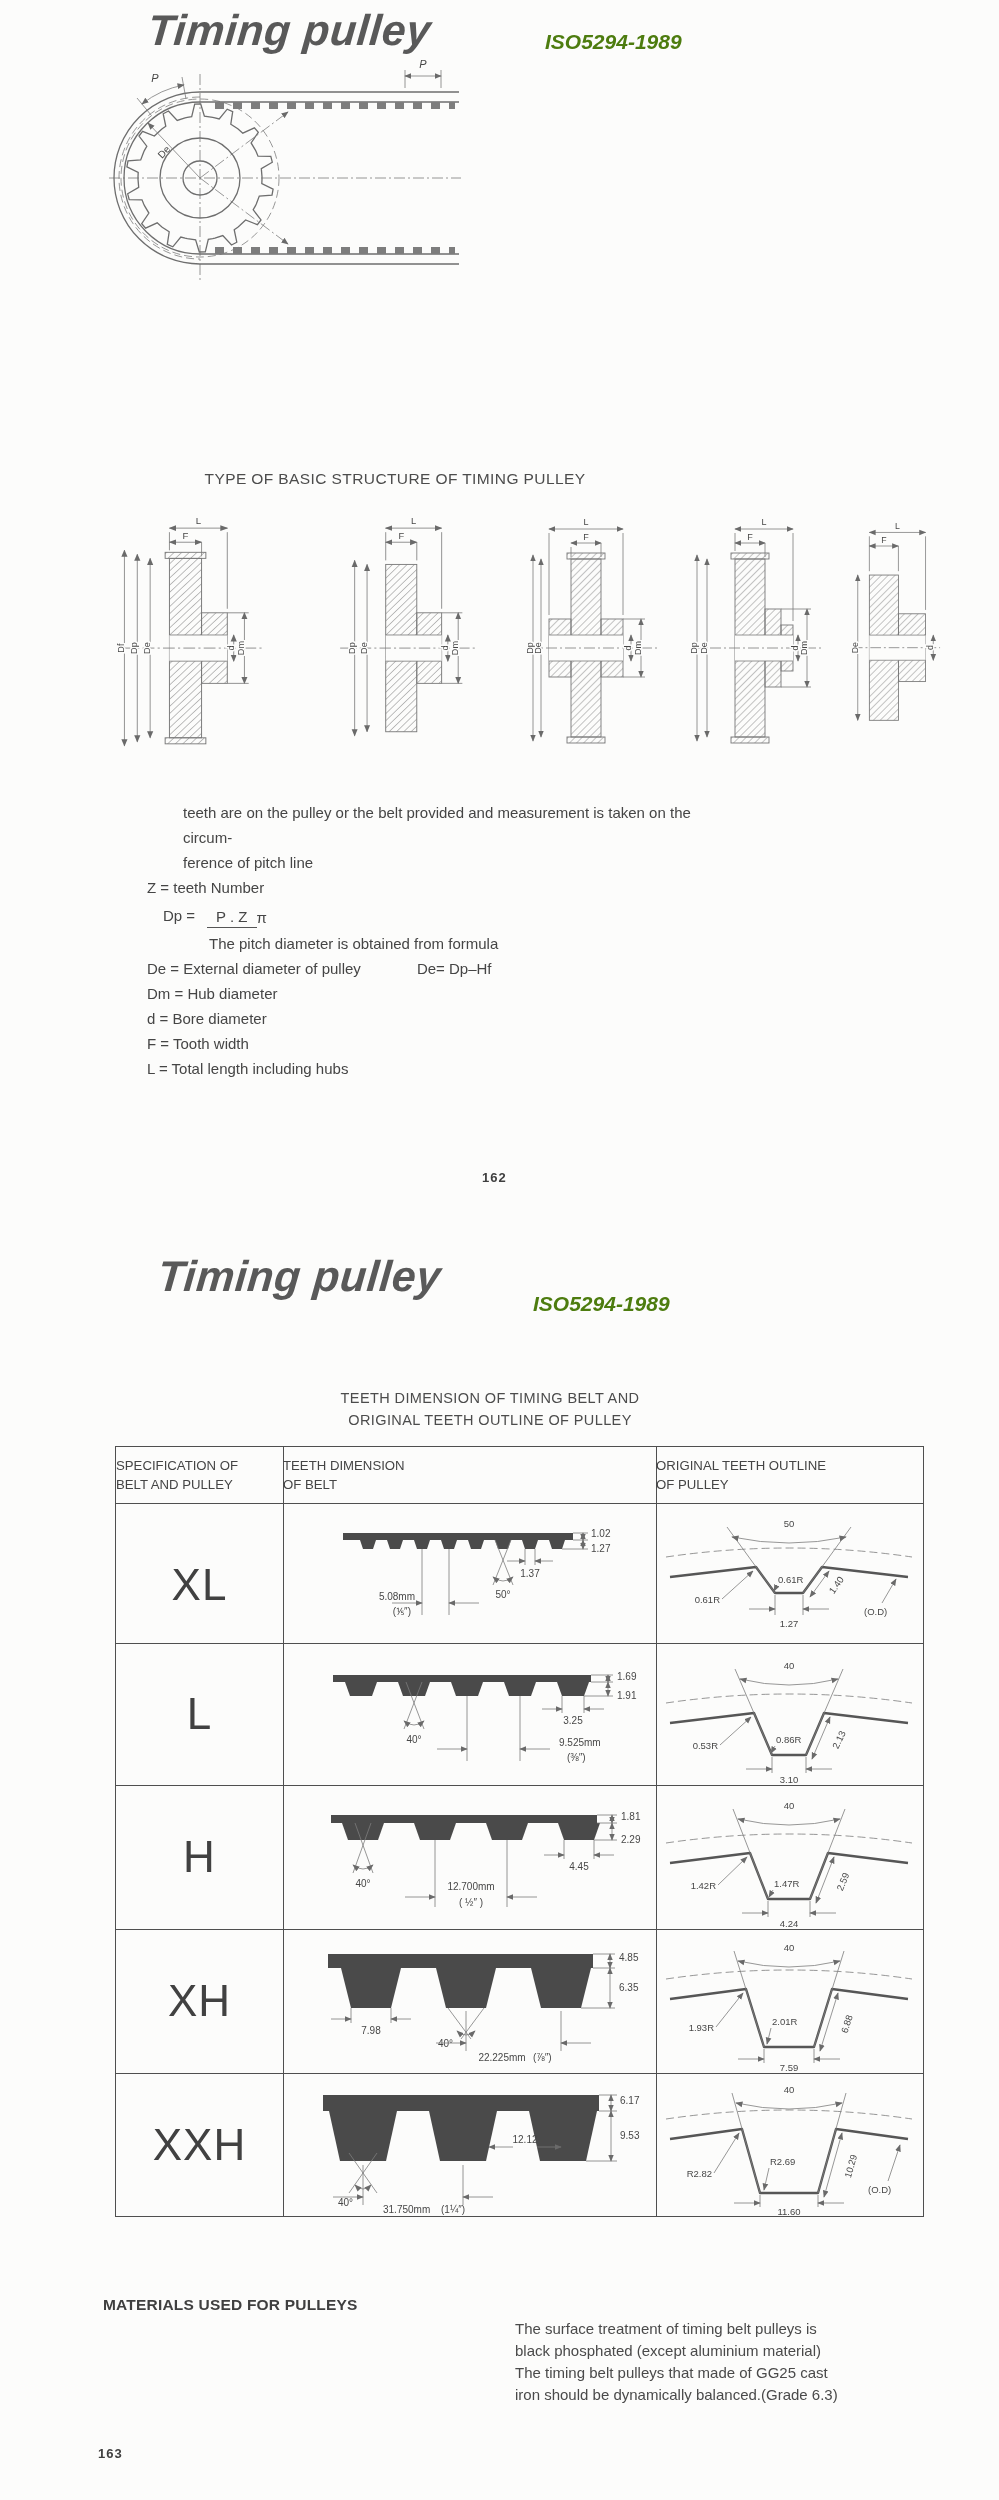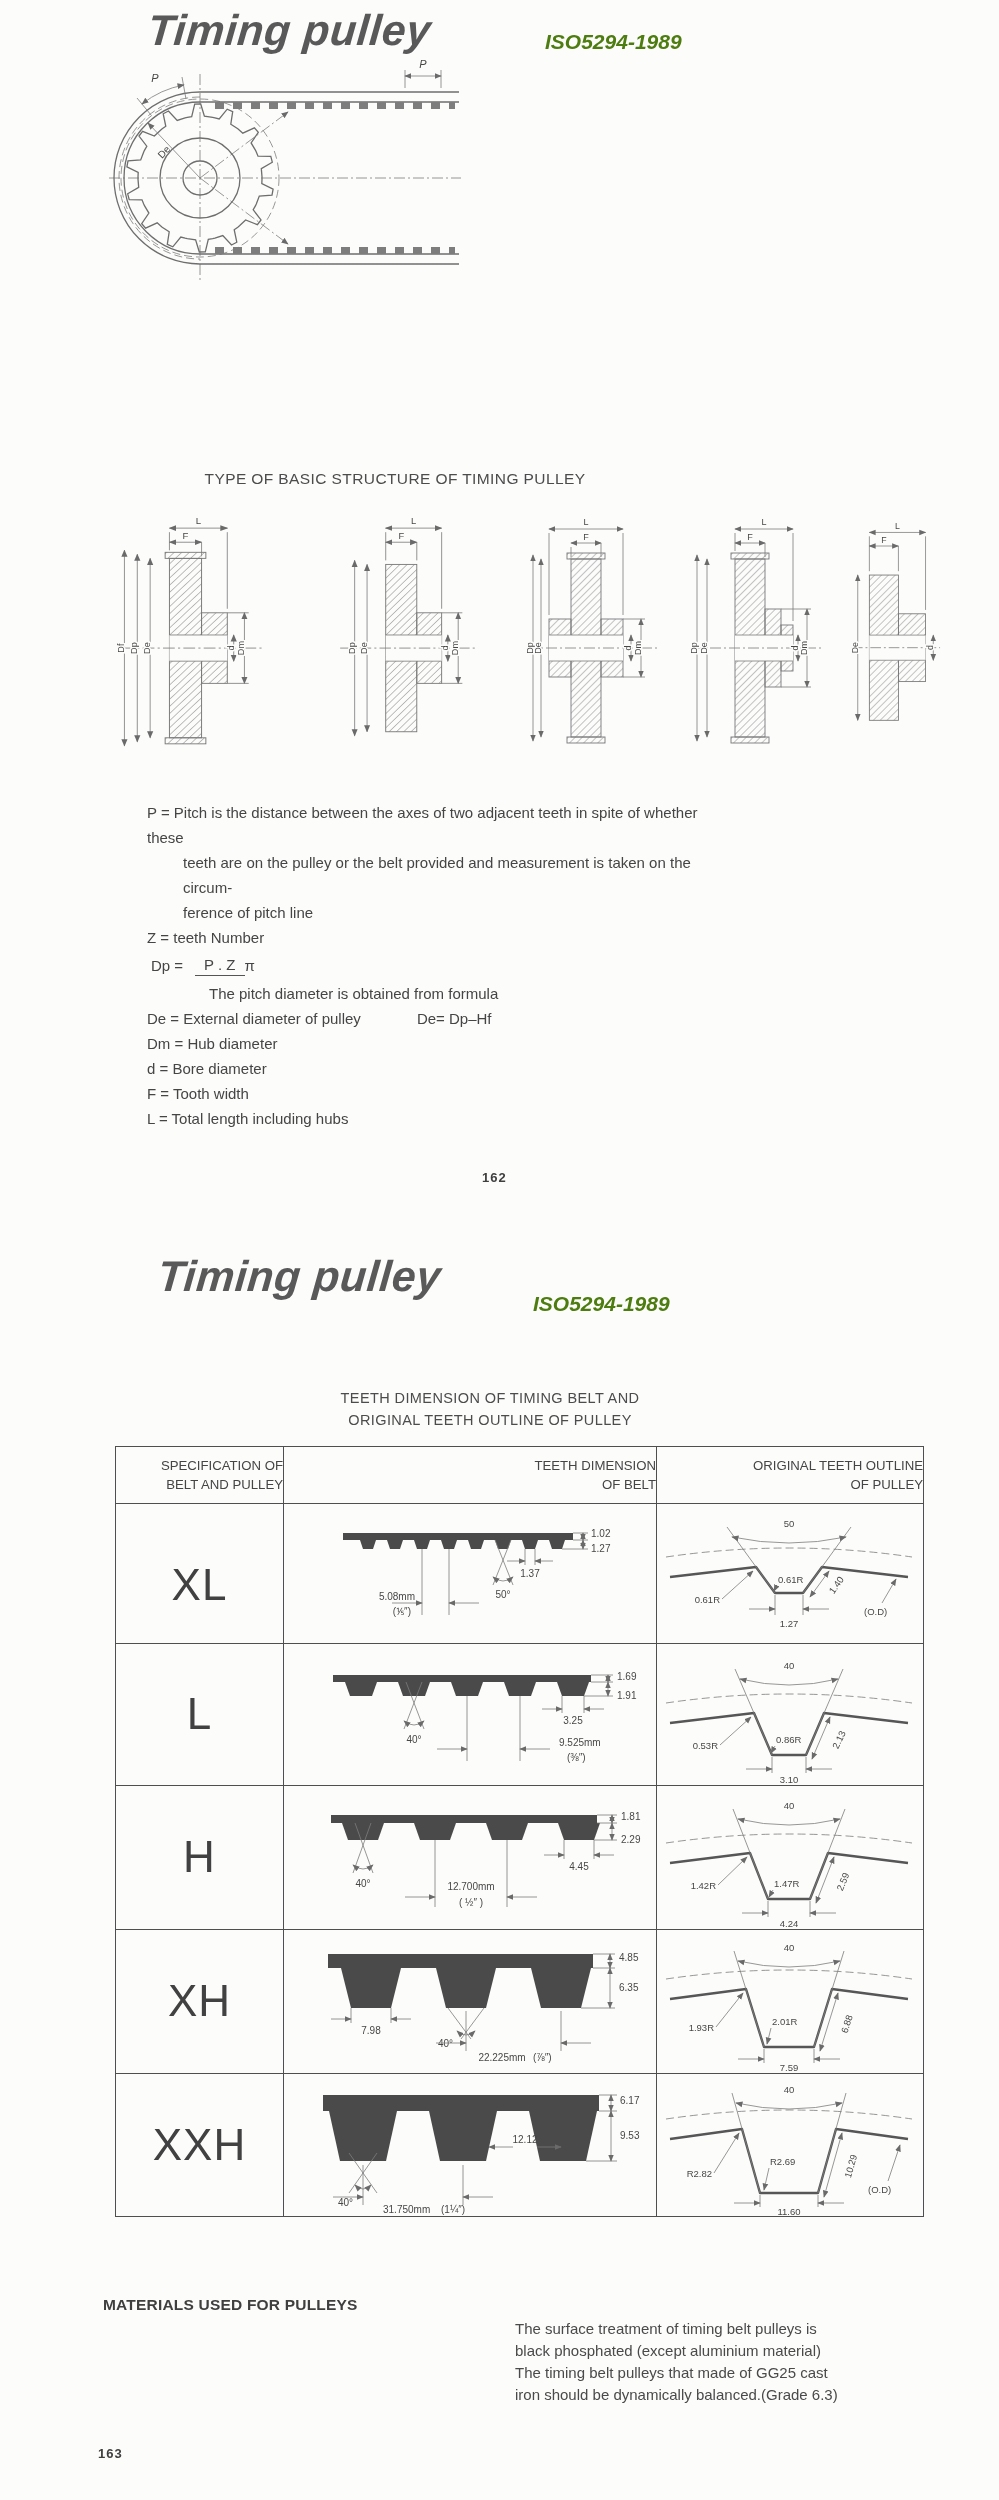--- a/index.html
+++ b/index.html
@@ -5,29 +5,29 @@
   html,body{margin:0;padding:0}
   body{width:999px;height:2500px;position:relative;background:#fcfcfb;font-family:"Liberation Sans",sans-serif;color:#4a4a4a;overflow:hidden}
   .abs{position:absolute}
   .brand{font-style:italic;font-weight:bold;color:#595959;letter-spacing:.5px;transform:skewX(-5deg);white-space:nowrap}
   .brand-main{font-size:43px}
   .brand-iso{font-size:21px;font-style:italic;font-weight:bold;color:#4d7c0f;white-space:nowrap}
   .sec-heading{font-size:15.5px;color:#4c4c4c;letter-spacing:.4px;text-align:center;white-space:nowrap}
   .defs-block{font-size:15px;line-height:25px;color:#454545;width:580px}
   .indent{padding-left:36px}
   .note{padding-left:62px}
-  .frm{display:flex;align-items:center;gap:12px;margin:3px 4px}
+  .frm{display:flex;align-items:flex-end;gap:12px;margin:3px 16px}
   .frac{display:inline-flex;flex-direction:row;align-items:center;line-height:20px}
   .frac .num{border-bottom:1.3px solid #555;padding:0 9px}
   .deline{display:flex;gap:56px}
   .pageno{font-size:13px;font-weight:bold;color:#3f3f3f;letter-spacing:1px}
   .tbl{left:115px;top:1446px;width:807px;height:769px;border:1.7px solid #4f4f4f;background:transparent}
   .vline{position:absolute;top:0;height:100%;width:0;border-left:1.4px solid #4f4f4f}
   .hline{position:absolute;left:0;width:100%;height:0;border-top:1.4px solid #4f4f4f}
-  .hdr{position:absolute;font-size:13.2px;text-align:right;line-height:19px;color:#454545}
+  .hdr{position:absolute;font-size:13.2px;text-align:left;line-height:19px;color:#454545}
   .spec{position:absolute;display:flex;align-items:center;justify-content:center;font-size:44px;color:#414141;letter-spacing:1px}
   .spec.small{font-size:44px}
   .mat-head{font-size:15.5px;font-weight:bold;color:#3f3f3f;letter-spacing:.2px}
   .mat-lines{font-size:15px;line-height:24px;color:#4a4a4a}
   .mat-right{font-size:15px;line-height:22px;color:#4a4a4a;width:440px}
   svg{overflow:visible}
   .ln{stroke:#7c7c7c;stroke-width:.8;fill:none}
   .ln2{stroke:#6e6e6e;stroke-width:1.3;fill:none}
   .thick{stroke:#565656;stroke-width:2.4;fill:none;stroke-linejoin:round}
   .dash{stroke-dasharray:8 4}
@@ -259,21 +259,20 @@
       <line class="ln" x1="20" y1="148" x2="78" y2="148"></line>
       <line class="ln dadot" x1="2" y1="135" x2="93" y2="135"></line>
     </g>
     <text class="sl" x="49" y="12" text-anchor="middle">L</text>
     <text class="sl" x="35" y="27" text-anchor="middle">F</text>
     <text class="sl halo" x="8" y="135" transform="rotate(-90 8 135)" text-anchor="middle">De</text>
     <text class="sl halo" x="86" y="135" transform="rotate(-90 86 135)" text-anchor="middle">d</text>
   </svg>
 
   <div class="abs defs-block" style="left:147px;top:800px">
-    <div>P = Pitch is the distance between the axes of two adjacent teeth in spite of whether these</div>
     <div class="indent">teeth are on the pulley or the belt provided and measurement is taken on the circum-</div>
     <div class="indent">ference of pitch line</div>
     <div>Z = teeth Number</div>
     <div class="frm">
       <span>Dp =</span>
       <span class="frac">
         <span class="num">P . Z</span>
         <span class="den">π</span>
       </span>
     </div>

